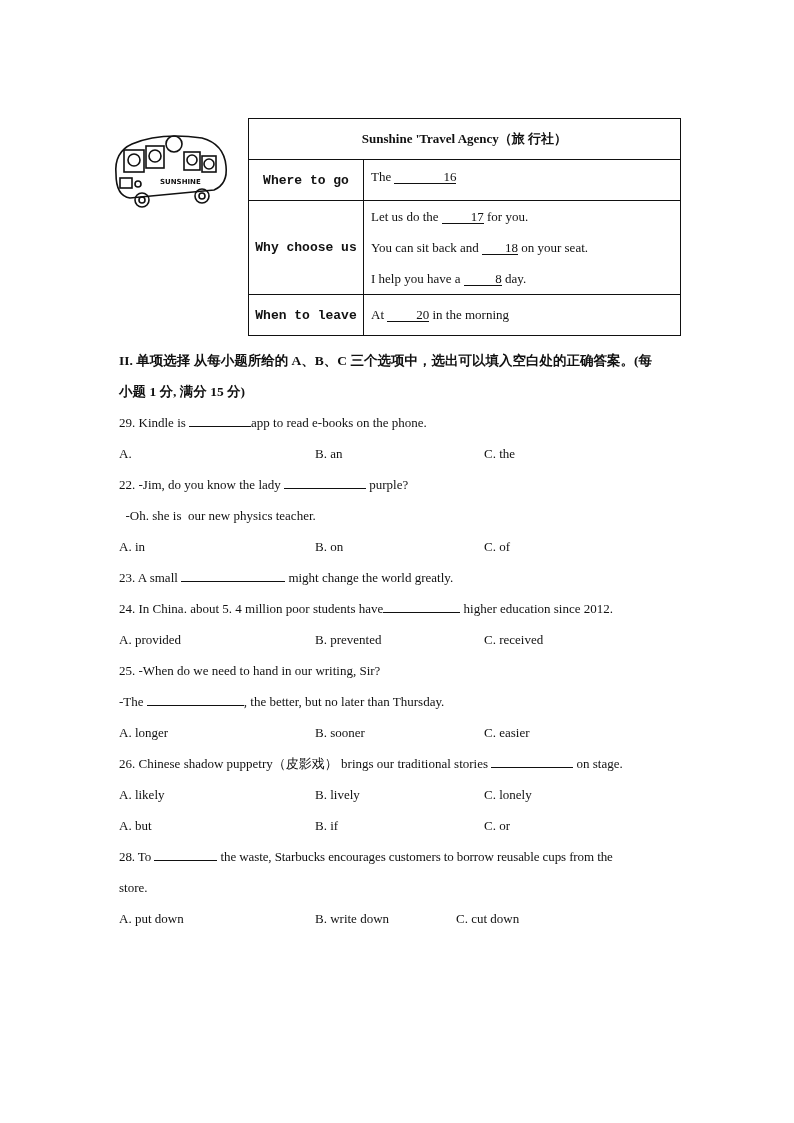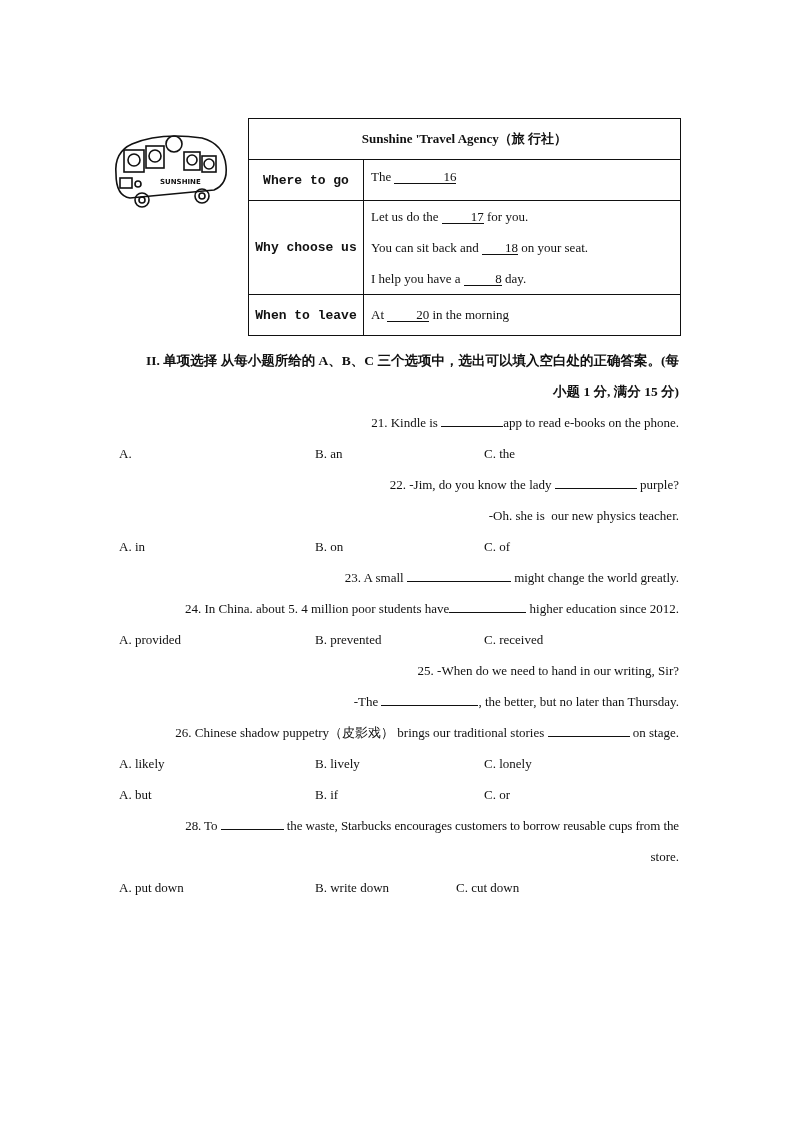--- a/index.html
+++ b/index.html
@@ -13,21 +13,21 @@
   .lbl { width: 114px; text-align: center; font-weight: bold; font-size: 13px; font-family: Liberation Mono, monospace; }
   .cell { padding-left: 7px !important; }
   .r1 { height: 41px; }
   .r1 .cell { vertical-align: top; padding-top: 9px; }
   .r2 { height: 93px; }
   .r3 { height: 41px; }
   .r3 .cell { vertical-align: top; padding-top: 12px; }
   .ln { display: block; line-height: 31px; }
   .blank { display: inline-block; border-bottom: 1px solid #111; text-align: right;
            line-height: 13px; }
-  .content { position: absolute; left: 119px; top: 345px; width: 560px; font-size: 13px; text-align: right; }
+  .content { position: absolute; left: 119px; top: 345px; width: 560px; font-size: 13px; }
   .sec { font-weight: bold; font-size: 13.5px; line-height: 31px; }
   .q { height: 31px; line-height: 31px; white-space: nowrap; position: relative; }
   .opts { height: 31px; line-height: 31px; position: relative; }
   .opt { position: absolute; top: 0; white-space: nowrap; }
   .u { display: inline-block; border-bottom: 1px solid #111; height: 12px; vertical-align: baseline; }
 </style>
 </head>
 <body>
 
 <svg class="bus" viewBox="0 0 122 92">
@@ -79,21 +79,21 @@
   </tr>
 </tbody>
   </table>
 
 <div class="content">
   <div class="sec">
     <div>II. 单项选择 从每小题所给的 A、B、C 三个选项中，选出可以填入空白处的正确答案。(每</div>
     <div>小题 1 分, 满分 15 分)</div>
   </div>
 
-  <div class="q"><span>21. Kindle  is </span><span class="u" style="width:62px"></span><span>app to read e-books on the phone.</span></div>
+  <div class="q"><span>29. Kindle  is </span><span class="u" style="width:62px"></span><span>app to read e-books on the phone.</span></div>
   <div class="opts">
     <span class="opt" style="left:0">A.</span>
     <span class="opt" style="left:196px">B. an</span>
     <span class="opt" style="left:365px">C. the</span>
   </div>
 
   <div class="q"><span>22. -Jim, do you know the lady </span><span class="u" style="width:82px"></span><span> purple?</span></div>
   <div class="q" style="white-space:pre"><span>  -Oh. she is  our new physics teacher.</span></div>
   <div class="opts">
     <span class="opt" style="left:0">A. in</span>
@@ -105,20 +105,25 @@
 
   <div class="q"><span>24. In China. about 5. 4 million  poor students have</span><span class="u" style="width:77px"></span><span> higher education since 2012.</span></div>
   <div class="opts">
     <span class="opt" style="left:0">A. provided</span>
     <span class="opt" style="left:196px">B. prevented</span>
     <span class="opt" style="left:365px">C. received</span>
   </div>
 
   <div class="q"><span>25. -When do we need to hand in our writing, Sir?</span></div>
   <div class="q"><span>-The </span><span class="u" style="width:97px"></span><span>, the better, but no later than Thursday.</span></div>
+  <div class="opts">
+    <span class="opt" style="left:0">A. longer</span>
+    <span class="opt" style="left:196px">B. sooner</span>
+    <span class="opt" style="left:365px">C. easier</span>
+  </div>
 
   <div class="q"><span>26. Chinese shadow puppetry（皮影戏）  brings our traditional  stories </span><span class="u" style="width:82px"></span><span> on stage.</span></div>
   <div class="opts">
     <span class="opt" style="left:0">A. likely</span>
     <span class="opt" style="left:196px">B. lively</span>
     <span class="opt" style="left:365px">C. lonely</span>
   </div>
 
   <div class="opts">
     <span class="opt" style="left:0">A. but</span>

